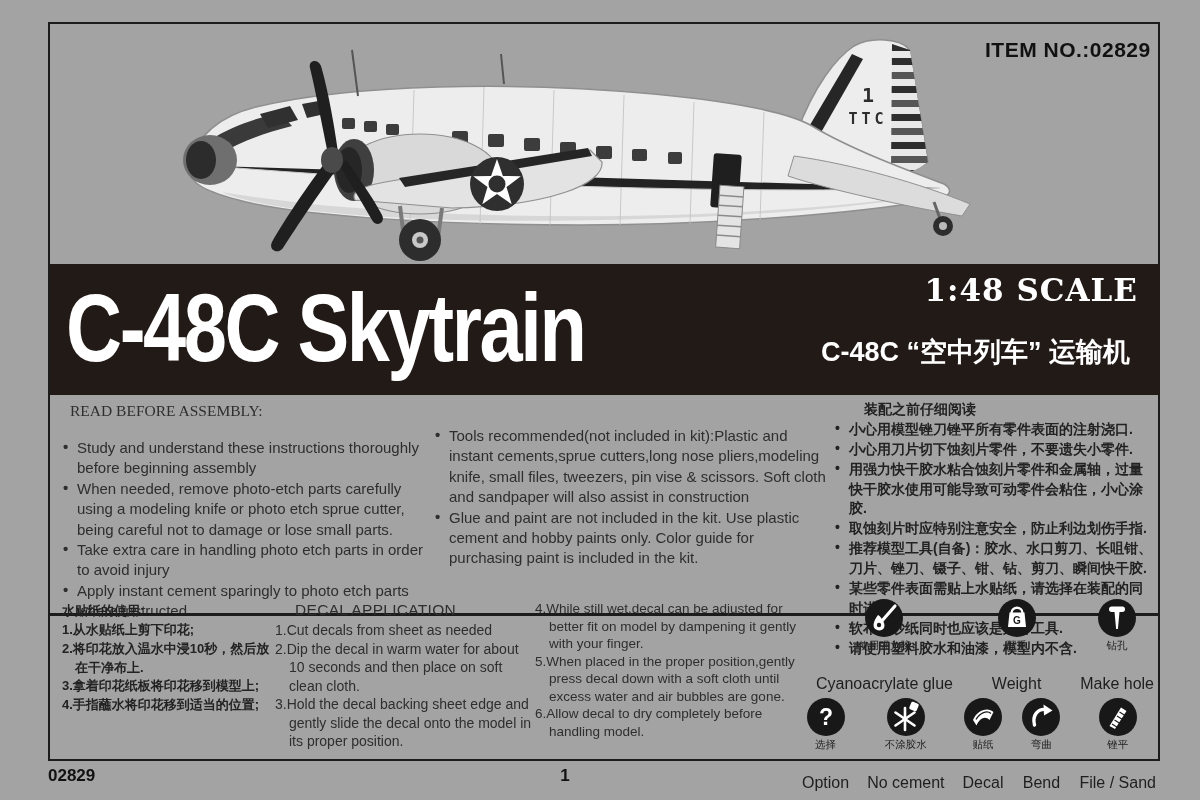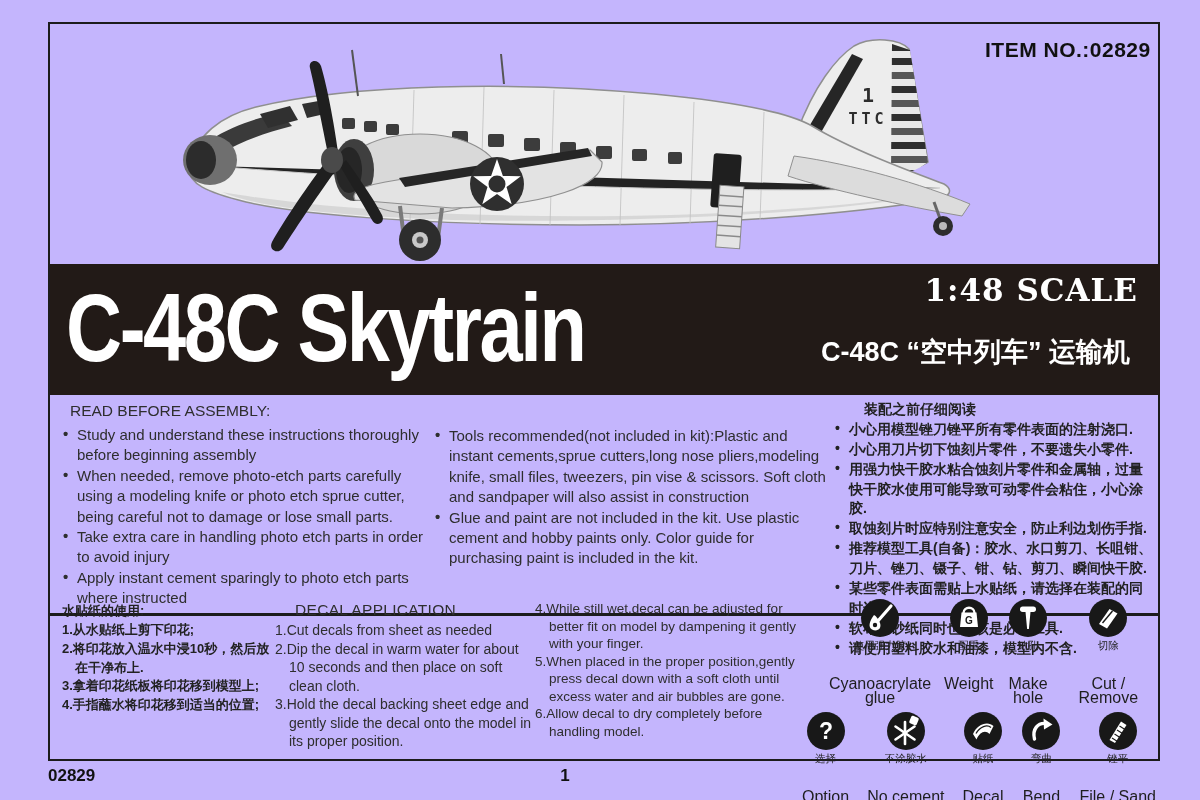--- a/index.html
+++ b/index.html
@@ -1,36 +1,36 @@
 <!DOCTYPE html>
 <html><head>
 <meta charset="utf-8">
 <style>
   html,body{margin:0;padding:0;background:#e8e8e8;}
-  .page{position:relative;width:1200px;height:800px;margin:0 auto;background:#c4b5fd;
+  .page{position:relative;width:1200px;height:800px;margin:0 auto;background:#a3a3a3;
         font-family:"Liberation Sans",sans-serif;color:#2e2e2e;overflow:hidden;}
   .frame{position:absolute;left:48px;top:22px;width:1112px;height:739px;
          border:2.5px solid #1c1c1c;box-sizing:border-box;}
   .item-no{position:absolute;left:985px;top:38px;width:170px;font-size:21px;font-weight:bold;
            color:#111;letter-spacing:.5px;}
   .plane{position:absolute;left:152px;top:34px;width:880px;height:235px;}
 
   .banner{position:absolute;left:50px;top:264px;width:1110px;height:131px;background:#221a17;}
   .banner-title{position:absolute;left:16px;top:-2px;color:#fff;font-weight:bold;font-size:97px;
                 line-height:131px;letter-spacing:-3px;transform:scaleX(.80);transform-origin:0 50%;
                 white-space:nowrap;}
   .banner-scale{position:absolute;right:22px;top:8px;color:#fff;font-family:"DejaVu Serif",serif;
                 font-weight:bold;font-size:31px;letter-spacing:1px;}
   .banner-sub{position:absolute;right:30px;top:70px;color:#fff;font-size:27px;font-weight:bold;}
 
   .mid{position:absolute;left:62px;top:400px;width:1094px;height:212px;display:flex;}
   .col-en1{width:372px;font-size:15px;line-height:1.36;}
   .col-en2{width:392px;font-size:15px;line-height:1.36;padding-top:26px;box-sizing:border-box;}
   .col-cn{flex:1;font-size:14px;line-height:1.42;font-weight:bold;color:#222;padding-left:8px;box-sizing:border-box;}
-  .h-read{padding-left:8px;margin-bottom:4px;font-size:15.5px;}
+  .h-read{padding-left:8px;margin-bottom:17px;font-size:15.5px;font-family:Liberation Serif, serif;}
   .h-cn{padding-left:30px;margin-bottom:0;}
   .bullet{position:relative;padding-left:15px;}
   .bullet::before{content:"\2022";position:absolute;left:1px;top:-1px;font-weight:bold;}
 
   .divider{position:absolute;left:50px;top:613px;width:1110px;height:3px;background:#1c1c1c;}
 
   .bottom{position:absolute;left:62px;top:598px;width:1094px;height:136px;}
   .col-dcn{position:absolute;left:0;top:4px;width:208px;font-size:13px;line-height:1.45;
            font-weight:bold;color:#222;}
   .col-dcn .num{padding-left:13px;text-indent:-13px;}
@@ -243,29 +243,20 @@
         </div>
         <div class="sym">
           <svg viewBox="0 0 40 40">
             <circle cx="20" cy="20" r="19" fill="#181818"></circle>
             <rect x="12" y="8.5" width="16" height="5.5" rx="2.7" fill="#fff"></rect>
             <path d="M17.5,14 L22.5,14 L20.9,31 L19.1,31 Z" fill="#fff"></path>
           </svg>
           <div class="cn">钻孔</div>
           <div class="en">Make hole</div>
         </div>
-        <div class="sym">
-          <svg viewBox="0 0 40 40">
-            <circle cx="20" cy="20" r="19" fill="#181818"></circle>
-            <path d="M11,26 L21.5,11 L29.5,15.5 L19,30.5 Z" fill="#fff"></path>
-            <line x1="14.5" y1="25" x2="24.5" y2="13" stroke="#181818" stroke-width="1.4"></line>
-          </svg>
-          <div class="cn">切除</div>
-          <div class="en">Cut / Remove</div>
-        </div>
       </div>
       <div class="sym-row r2" style="margin-top:6px;">
         <div class="sym">
           <svg viewBox="0 0 40 40">
             <circle cx="20" cy="20" r="19" fill="#181818"></circle>
             <text x="20" y="28" font-size="23" font-weight="bold" fill="#fff" text-anchor="middle" font-family="Liberation Sans, sans-serif">?</text>
           </svg>
           <div class="cn">选择</div>
           <div class="en">Option</div>
         </div>

